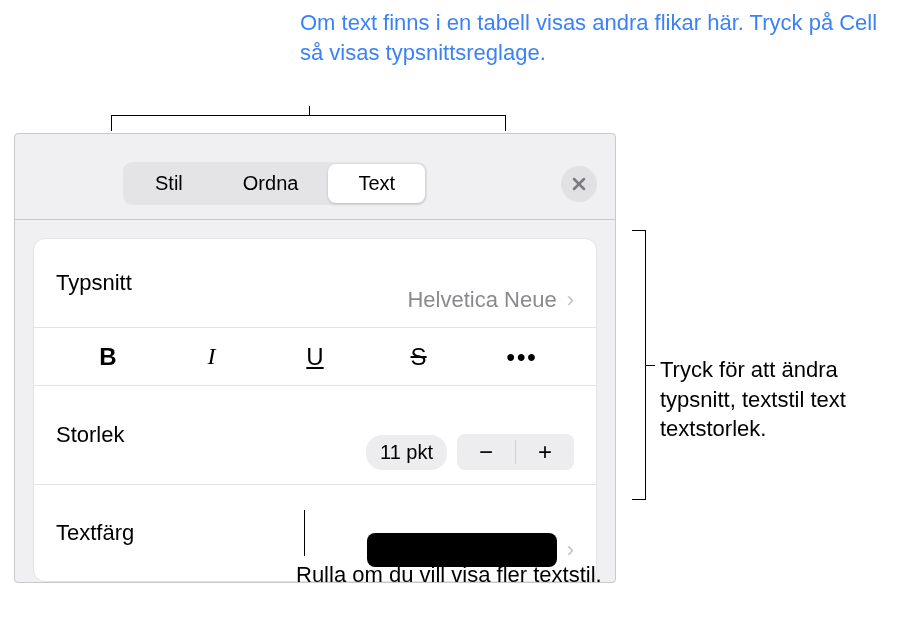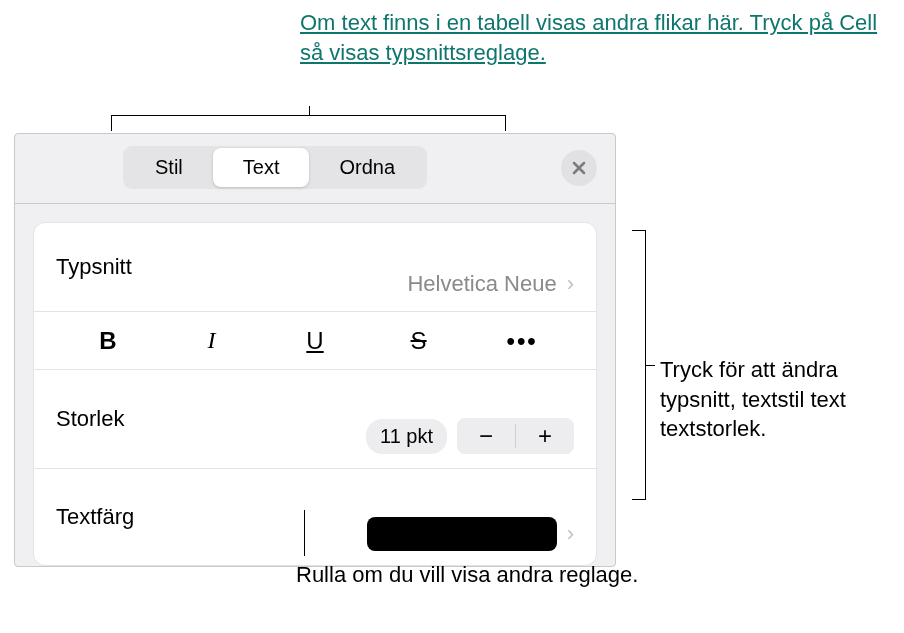--- a/index.html
+++ b/index.html
@@ -8,23 +8,22 @@
       background: #fff;
       width: 904px;
       height: 633px;
       position: relative;
     }
     .callout-top {
       position: absolute;
       left: 300px;
       top: 8px;
       font-size: 22px;
-      color: #0f766e;
+      color: #3b82f6;
       line-height: 1.35;
-      text-decoration: underline;
     }
     .bracket-top {
       position: absolute;
       left: 111px;
       top: 115px;
       width: 395px;
       height: 16px;
       border-top: 1px solid #000;
       border-left: 1px solid #000;
       border-right: 1px solid #000;
@@ -44,21 +43,21 @@
       top: 133px;
       width: 602px;
       background: #f0f0f2;
       border: 1px solid #c9c9cb;
       border-radius: 4px;
       overflow: hidden;
     }
     .tabbar {
       display: flex;
       align-items: center;
-      padding: 12px 18px 14px 108px;
+      padding: 28px 18px 14px 108px;
       border-bottom: 1px solid #c9c9cb;
     }
     .segmented {
       display: flex;
       background: #e4e4e6;
       border-radius: 9px;
       padding: 2px;
     }
     .seg {
       padding: 8px 30px;
@@ -220,22 +219,22 @@
 </head>
 <body>
 
 <div class="callout-top">Om text finns i en tabell visas andra flikar här. Tryck på Cell så visas typsnittsreglage.</div>
 <div class="bracket-top"></div>
 
 <div class="panel">
   <div class="tabbar">
     <div class="segmented">
       <div class="seg">Stil</div>
+      <div class="seg">Ordna</div>
       <div class="seg active">Text</div>
-      <div class="seg">Ordna</div>
     </div>
     <div class="close-btn">
       <svg width="16" height="16" viewBox="0 0 16 16">
         <path d="M3 3 L13 13 M13 3 L3 13" stroke="#7a7a7e" stroke-width="2.5" stroke-linecap="round"></path>
       </svg>
     </div>
   </div>
 
   <div class="content">
 
@@ -277,13 +276,13 @@
       </span>
     </div>
 
   </div>
 </div>
 
 <div class="bracket-right"></div>
 <div class="callout-right">Tryck för att ändra typsnitt, textstil text textstorlek.</div>
 
 <div class="line-bottom"></div>
-<div class="callout-bottom">Rulla om du vill visa andra reglage.</div>
+<div class="callout-bottom">Rulla om du vill visa fler textstil.</div>
 
 </body></html>

